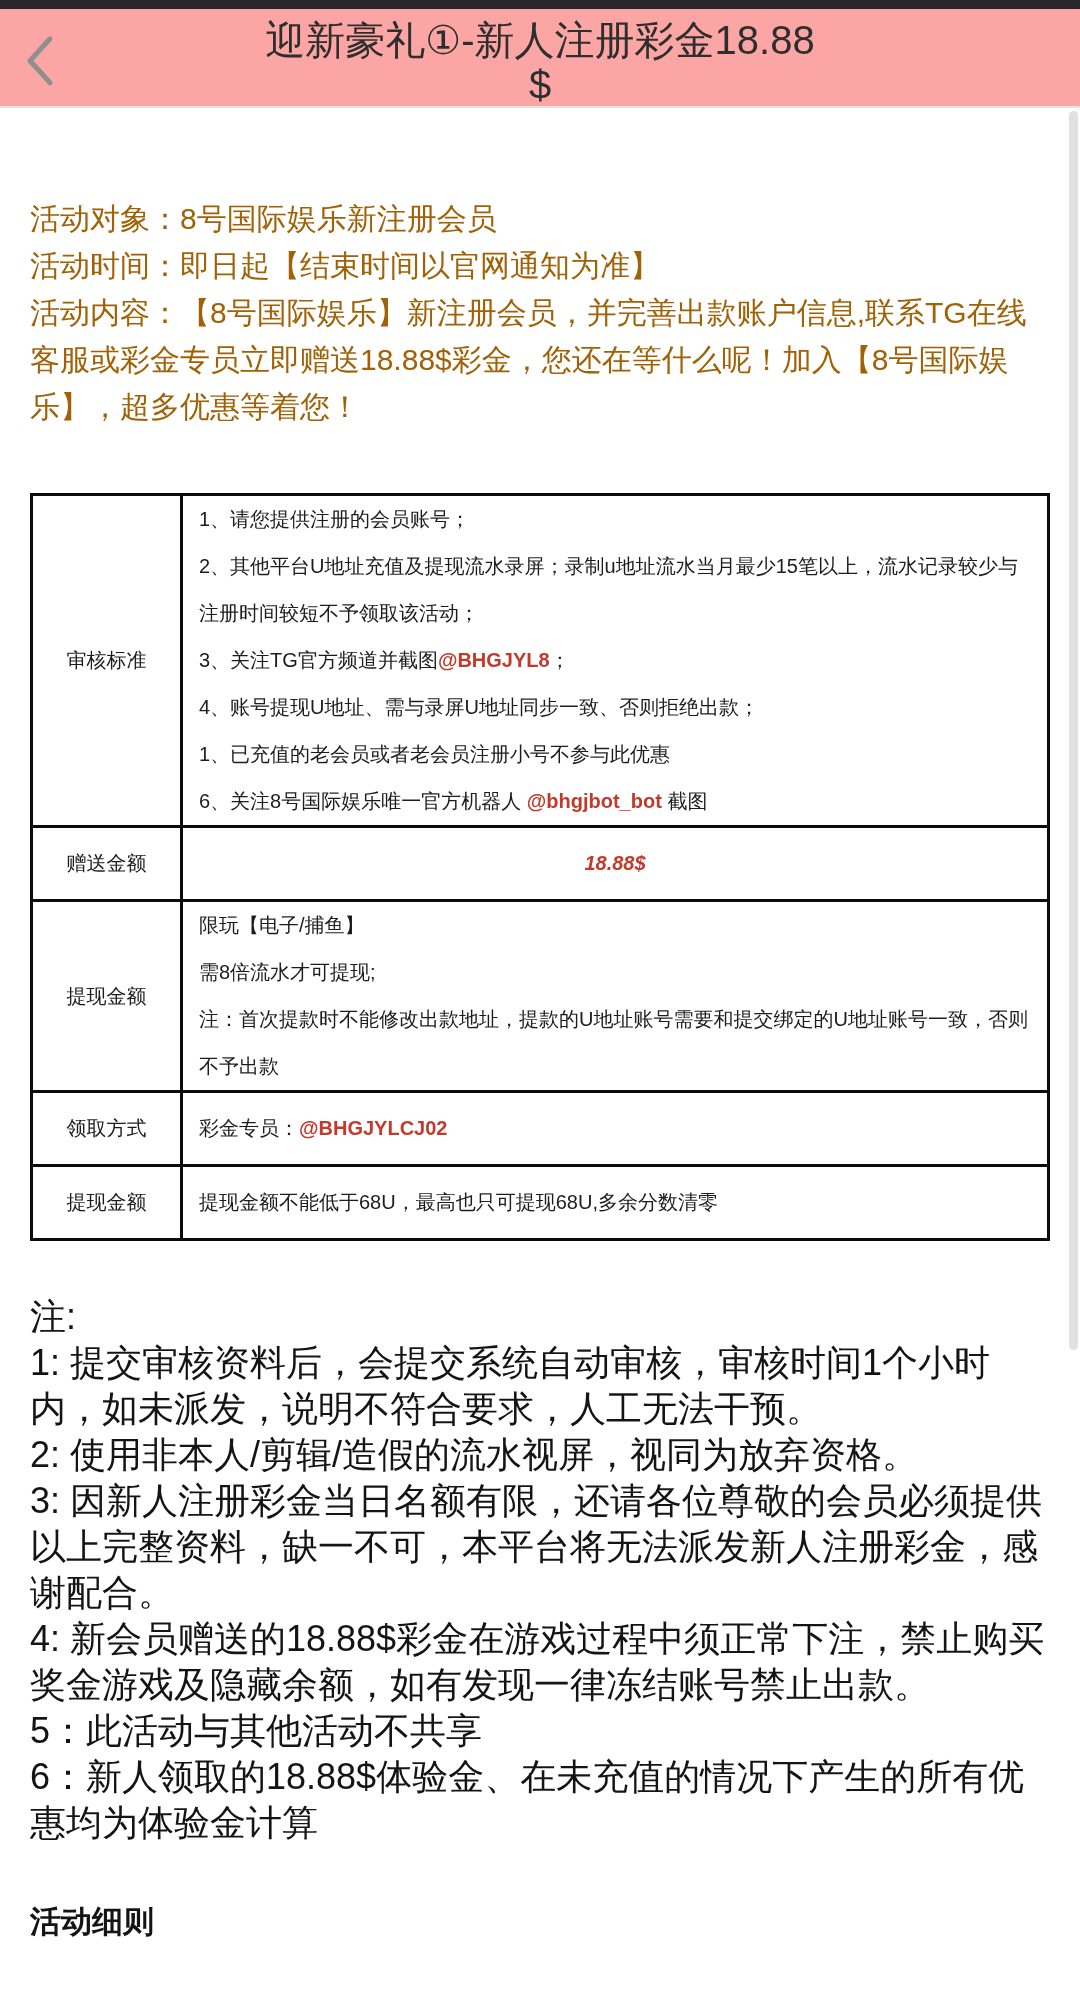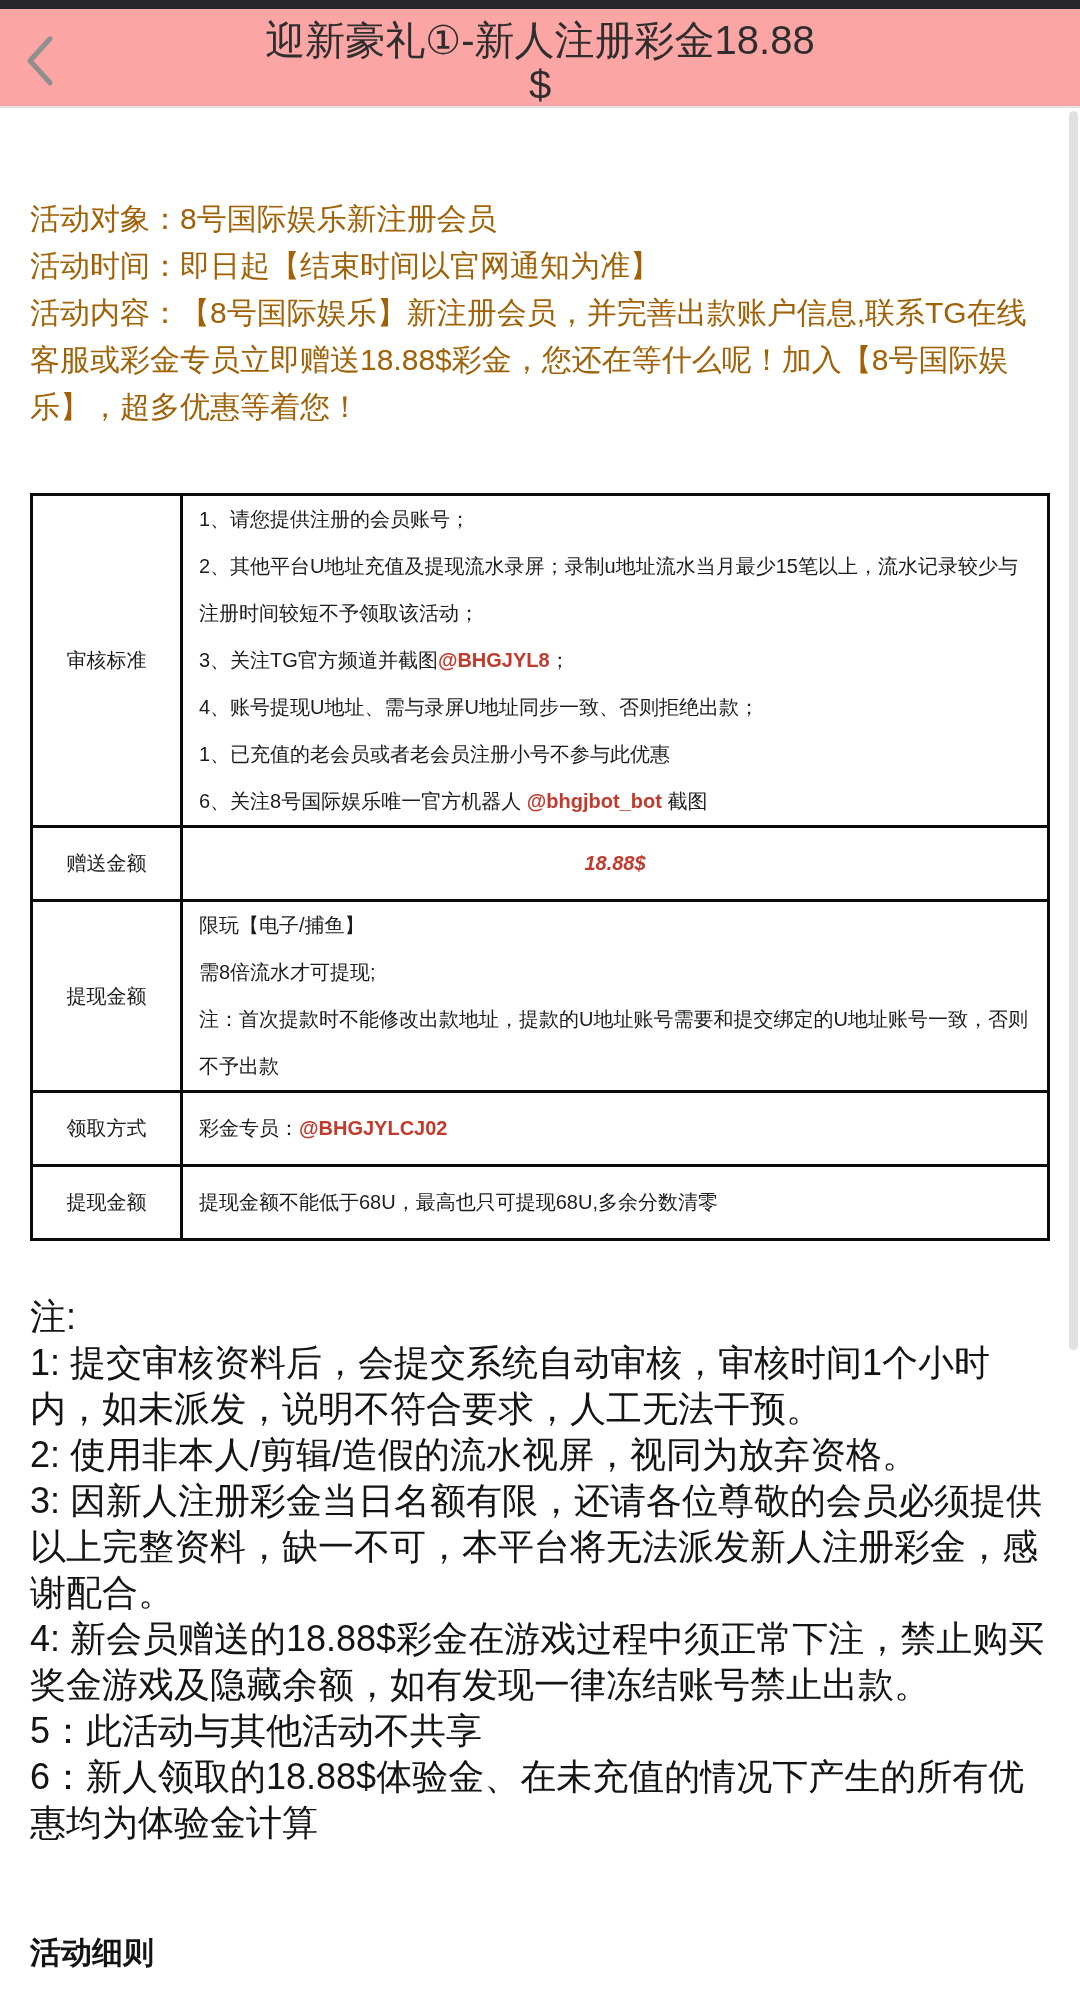--- a/index.html
+++ b/index.html
@@ -76,21 +76,21 @@
     text-align: center;
     font-style: italic;
   }
   .notes {
     margin-top: 53px;
     font-size: 36px;
     line-height: 46px;
     color: #141414;
   }
   .details-heading {
-    margin-top: 86px;
+    margin-top: 55px;
     font-size: 31px;
     font-weight: bold;
     color: #141414;
   }
   .scrollbar-thumb {
     position: absolute;
     right: 2px;
     top: 111px;
     width: 9px;
     height: 1239px;

